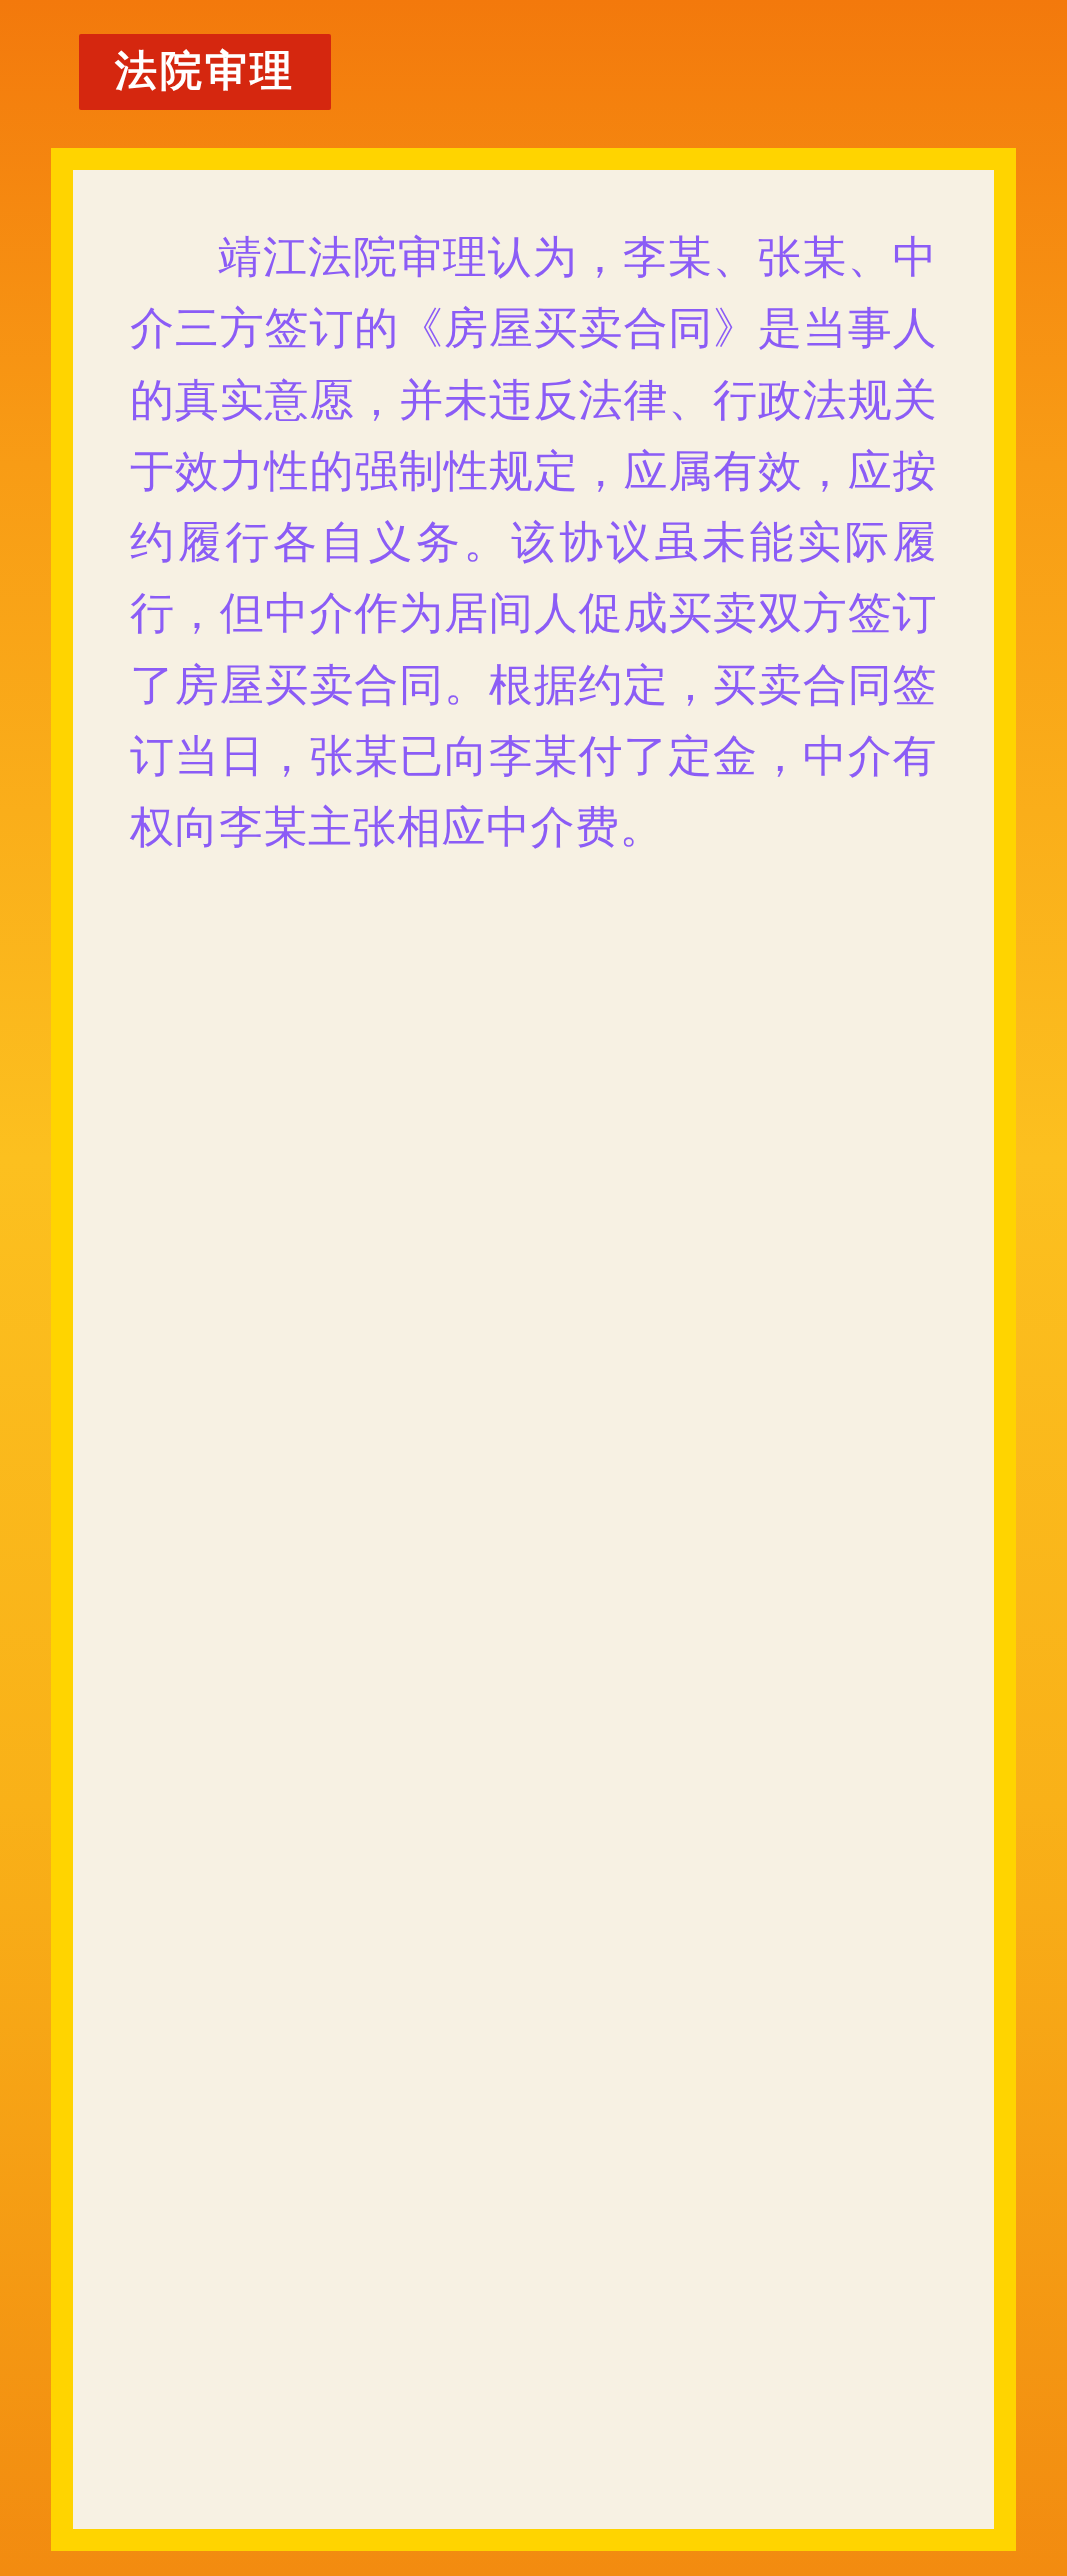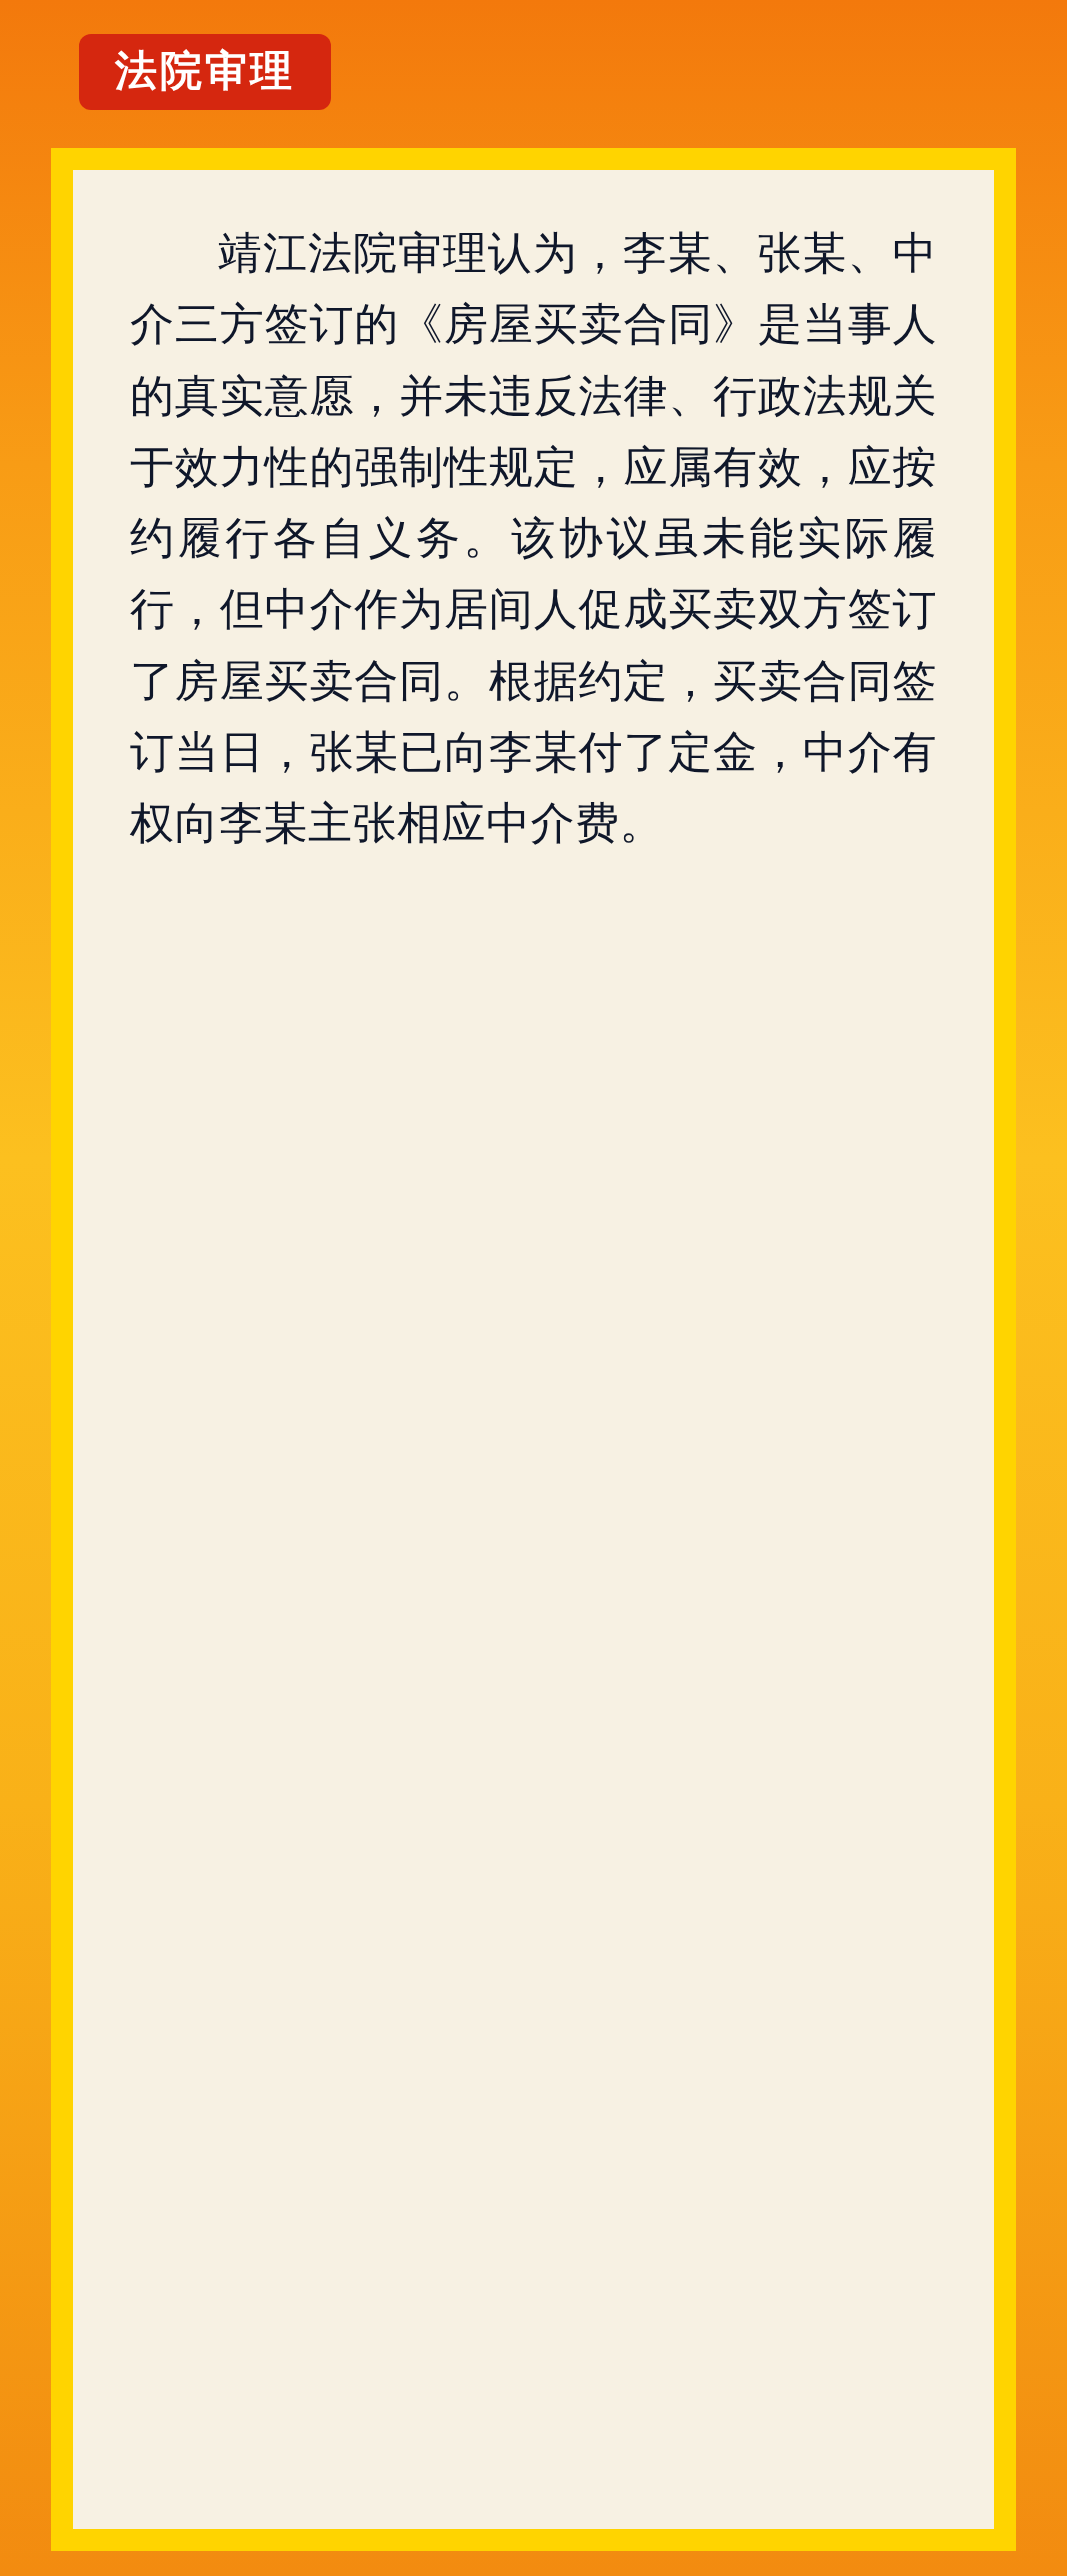--- a/index.html
+++ b/index.html
@@ -28,21 +28,21 @@
     position: absolute;
     left: 79px;
     top: 34px;
     background: #d5270f;
     color: #ffffff;
     font-size: 42px;
     font-weight: bold;
     letter-spacing: 3px;
     padding: 16px 36px 18px 36px;
     line-height: 1;
-    border-radius: 12px;
+    border-radius: 2px;
     white-space: nowrap;
     z-index: 5;
     text-align: center;
   }
 
   
   .frame-outer {
     position: absolute;
     left: 51px;
     top: 148px;
@@ -55,29 +55,28 @@
   .frame-inner {
     width: 100%;
     height: 100%;
     box-sizing: border-box;
     background: #f7f1e3;
     padding: 51px 57px 40px 57px;
     overflow: hidden;
   }
 
   .para {
-    color: #0f172a;
+    color: #8b5cf6;
     font-size: 44px;
     line-height: 1.62;
     text-align: justify;
     text-justify: inter-ideograph;
     text-indent: 2em;
     margin: 0 0 6px 0;
     letter-spacing: 0.5px;
-    font-family: Liberation Mono, monospace;
   }
   .para + .para {
     margin-top: 18px;
   }
 </style>
 </head>
 <body>
 
 <div class="page">
 

